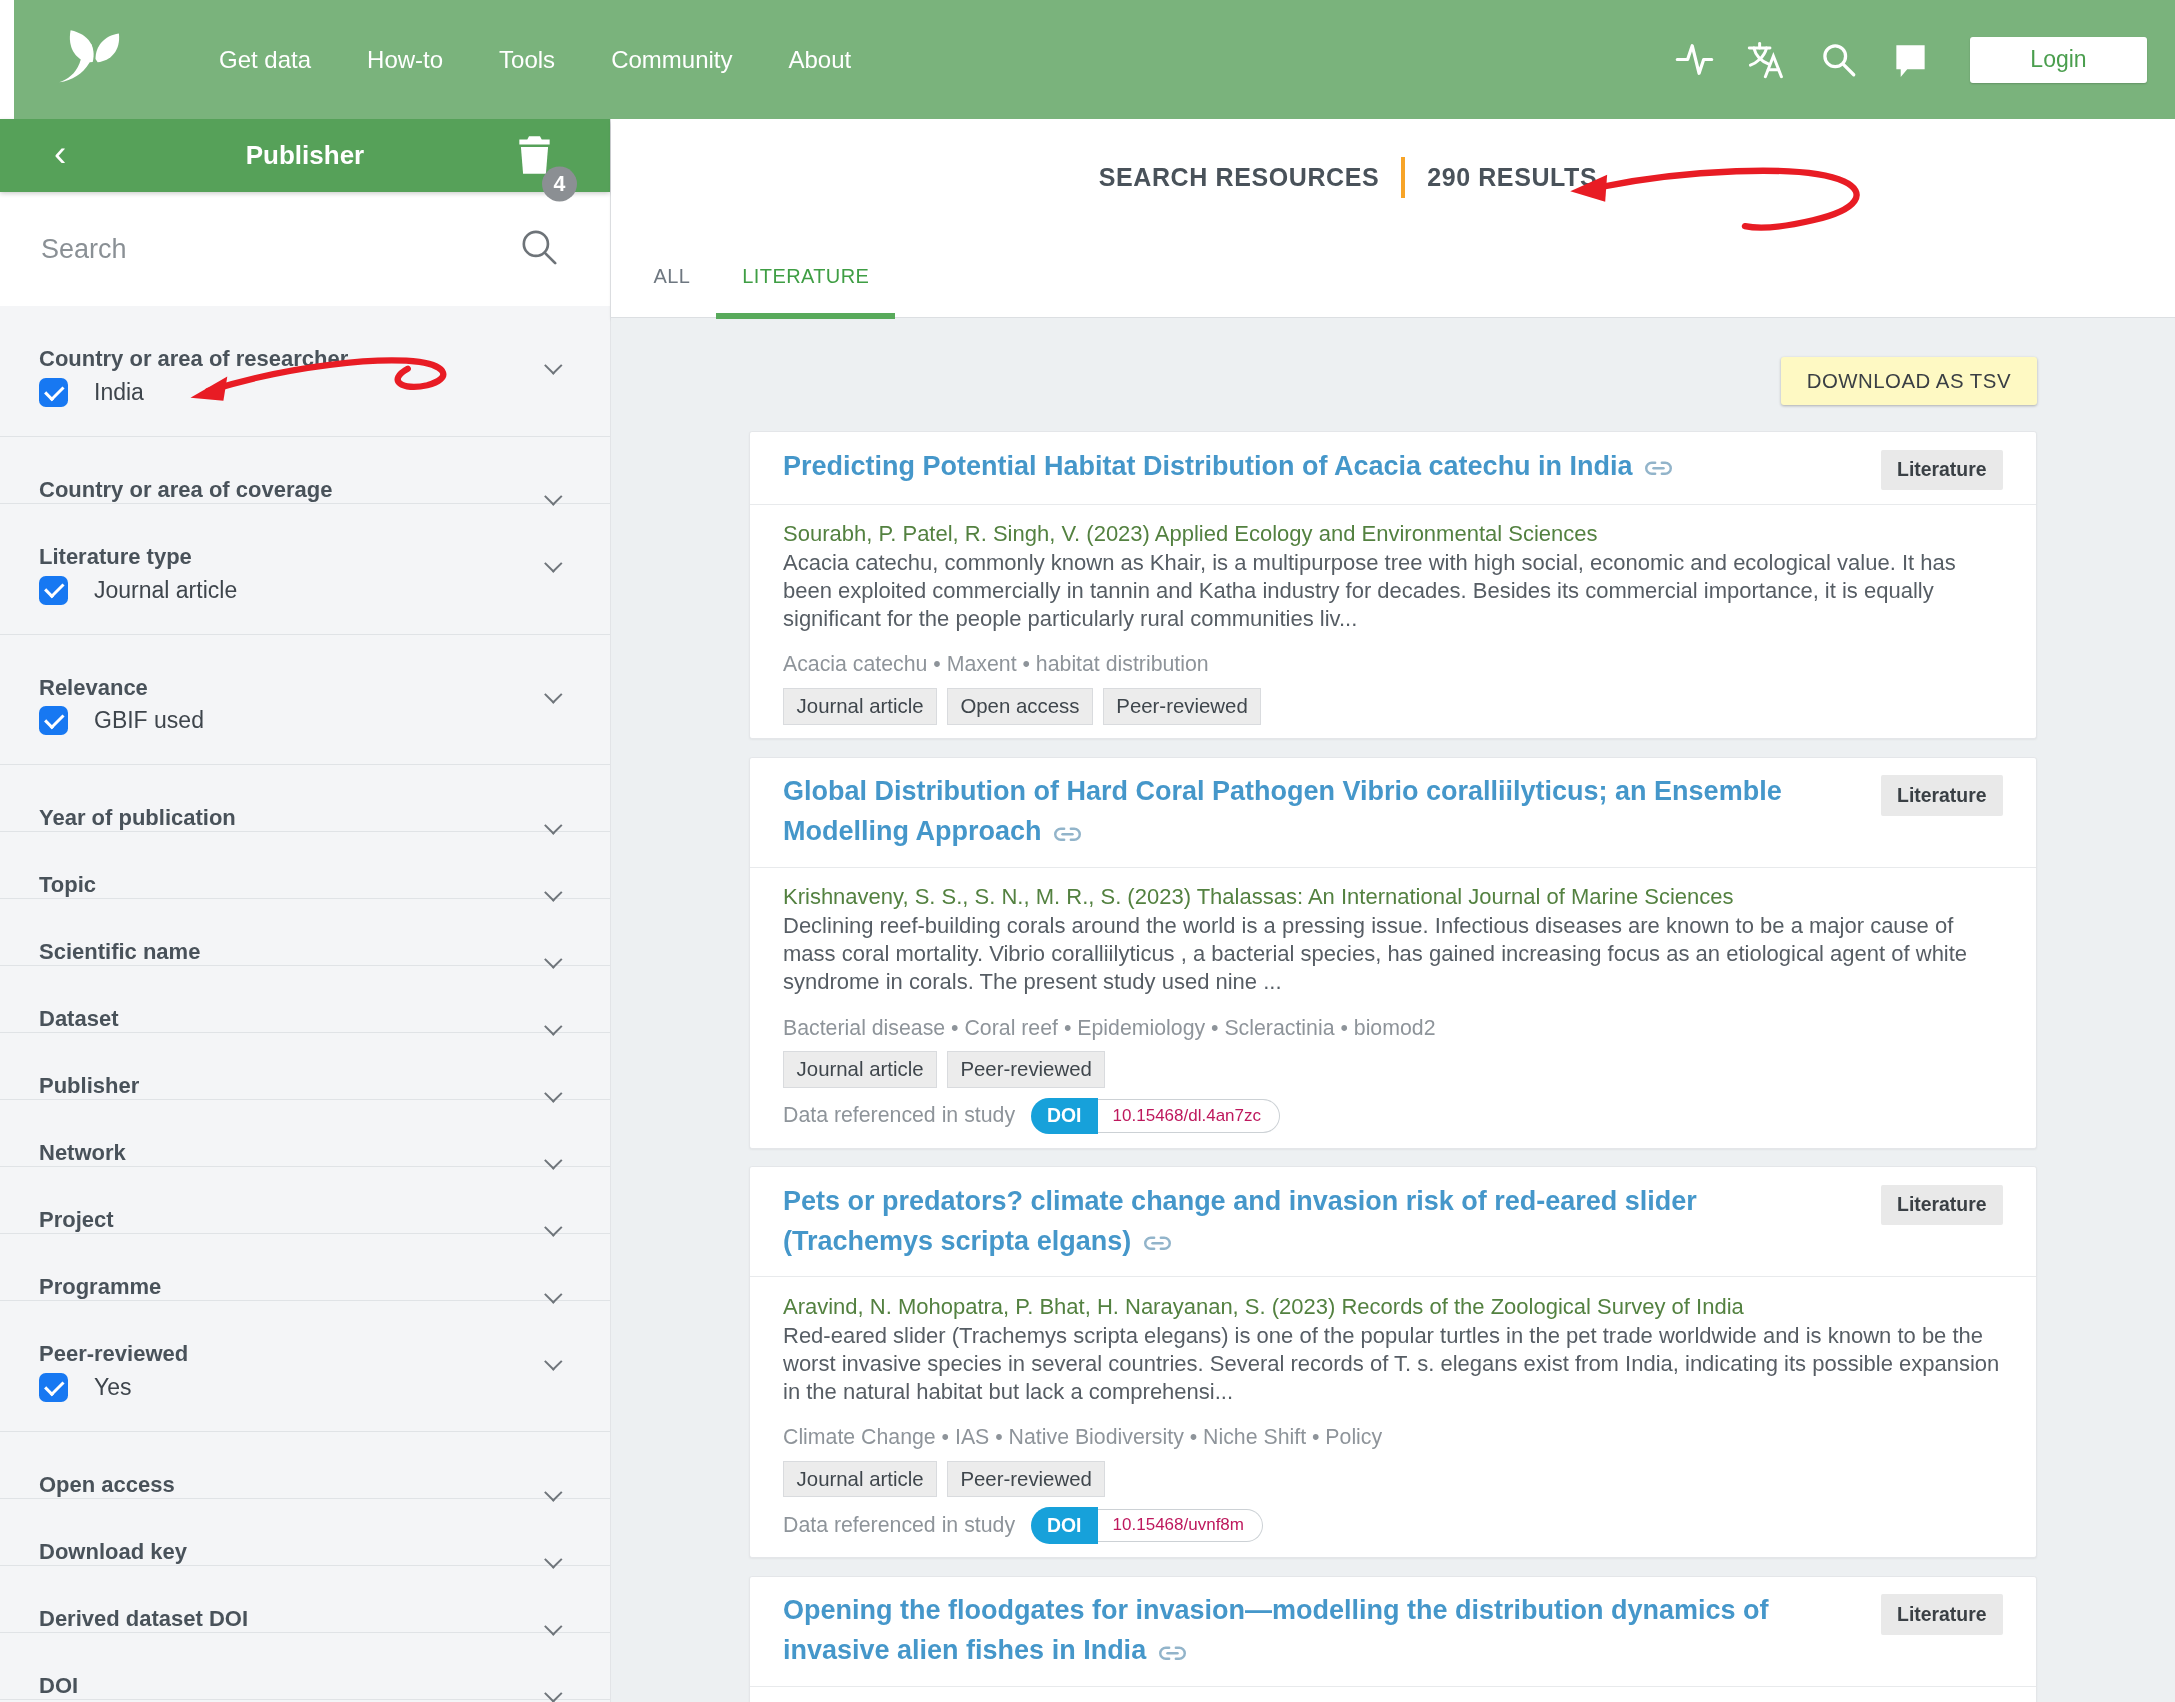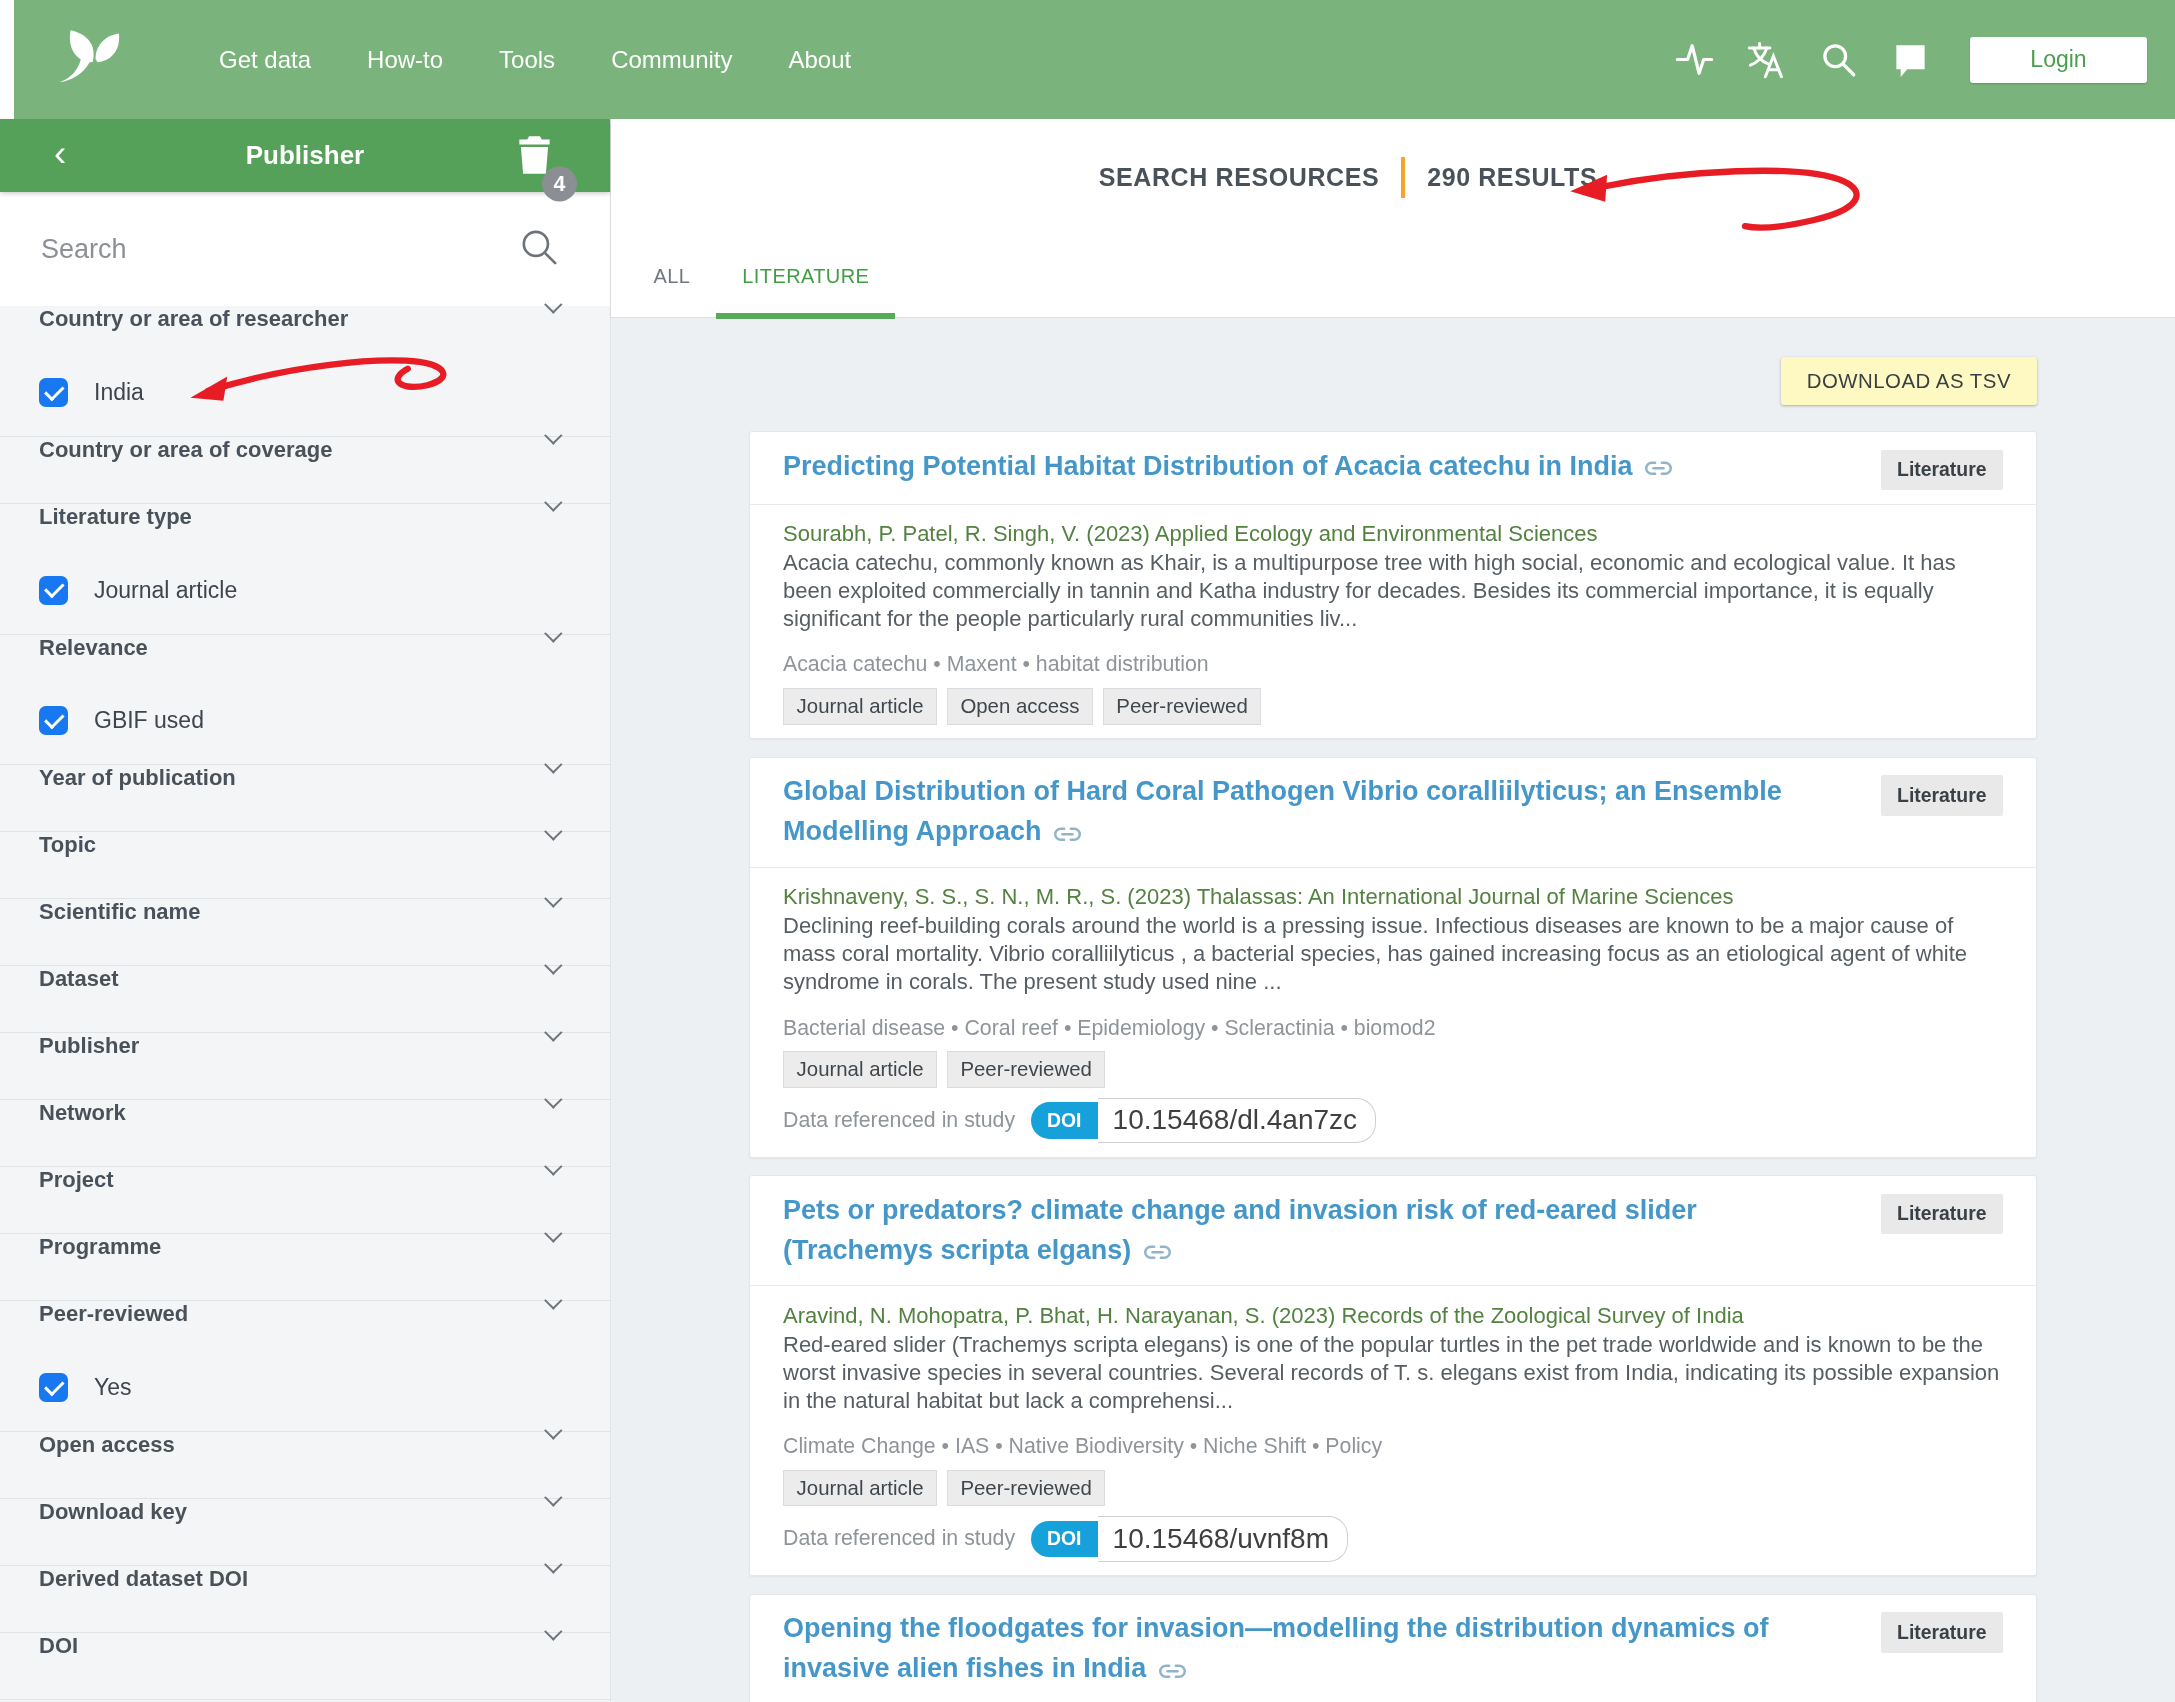--- a/index.html
+++ b/index.html
@@ -30,21 +30,21 @@
   .side-title{color:#fff;font-size:26px;font-weight:700;margin:0;}
   .trash{position:absolute;right:56px;top:50%;transform:translateY(-50%);cursor:pointer;width:37px;height:41px;}
   .trash-badge{position:absolute;right:-23px;bottom:-25px;width:35px;height:35px;border-radius:50%;
                background:#8b8f93;color:#fff;font-size:21.3px;font-weight:700;display:flex;
                align-items:center;justify-content:center;}
   .side-search{height:114px;background:#fff;display:flex;align-items:center;padding:0 50px 0 39px;}
   .side-search input{flex:1;border:none;outline:none;font-size:27px;color:#333;background:transparent;
                      font-family:inherit;}
   .side-search input::placeholder{color:#8a9095;}
   .fsec{border-bottom:1px solid #e0e3e6;padding:0 50px 0 39px;}
-  .fhead{height:66px;display:flex;align-items:flex-start;justify-content:space-between;cursor:pointer;}
+  .fhead{height:66px;display:flex;align-items:flex-end;justify-content:space-between;cursor:pointer;}
   .flabel{font-size:22px;font-weight:700;color:#49525a;}
   .chev{width:12.6px;height:12.6px;border-right:2.4px solid #6f757b;border-bottom:2.4px solid #6f757b;
         transform:rotate(45deg);margin-top:-7.8px;flex-shrink:0;}
   .fopt{display:flex;align-items:center;gap:26px;padding:5.8px 0 29px 0;cursor:pointer;}
   .cbx{position:relative;width:29px;height:29px;background:#1778f2;border-radius:6.8px;flex-shrink:0;}
   .cbx::after{content:"";position:absolute;left:9.7px;top:3.9px;width:7.8px;height:14.6px;
               border-right:3.4px solid #fff;border-bottom:3.4px solid #fff;transform:rotate(45deg);}
   .olabel{font-size:23px;color:#3e454c;}
 
   
@@ -78,21 +78,21 @@
   .authors{color:#538140;font-size:22px;line-height:27px;margin-top:5.8px;}
   .abstract{color:#565d64;font-size:22px;line-height:28px;margin-top:1.9px;}
   .keywords{margin-top:19.4px;color:#8e949a;font-size:21.3px;}
   .chips{margin-top:10.7px;display:flex;gap:9.7px;}
   .chip{background:#ececec;border:1px solid #d9dbde;padding:5.8px 12.6px;font-size:20.4px;color:#3f464c;}
   .doirow{margin-top:9.7px;display:flex;align-items:center;}
   .doi-label{color:#8e949a;font-size:21.3px;margin-right:15.5px;}
   .doi-badge{background:#17a1da;color:#fff;font-weight:700;font-size:19.4px;padding:6.8px 16.5px;
              border-radius:19.4px 0 0 19.4px;}
   .doi-val{border:1.5px solid #ccd1d5;border-left:none;border-radius:0 19.4px 19.4px 0;
-           padding:5.8px 18.4px 5.8px 14.6px;color:#404040;font-size:28px;cursor:pointer;background:#fff;}
+           padding:5.8px 18.4px 5.8px 14.6px;color:#be185d;font-size:17px;cursor:pointer;background:#fff;}
 
   .annot{position:absolute;inset:0;width:2176px;height:1702px;z-index:40;pointer-events:none;}
 </style>
 </head>
 <body>
 
 <div class="page">
 
   <header class="topnav">
     <div class="logo">

